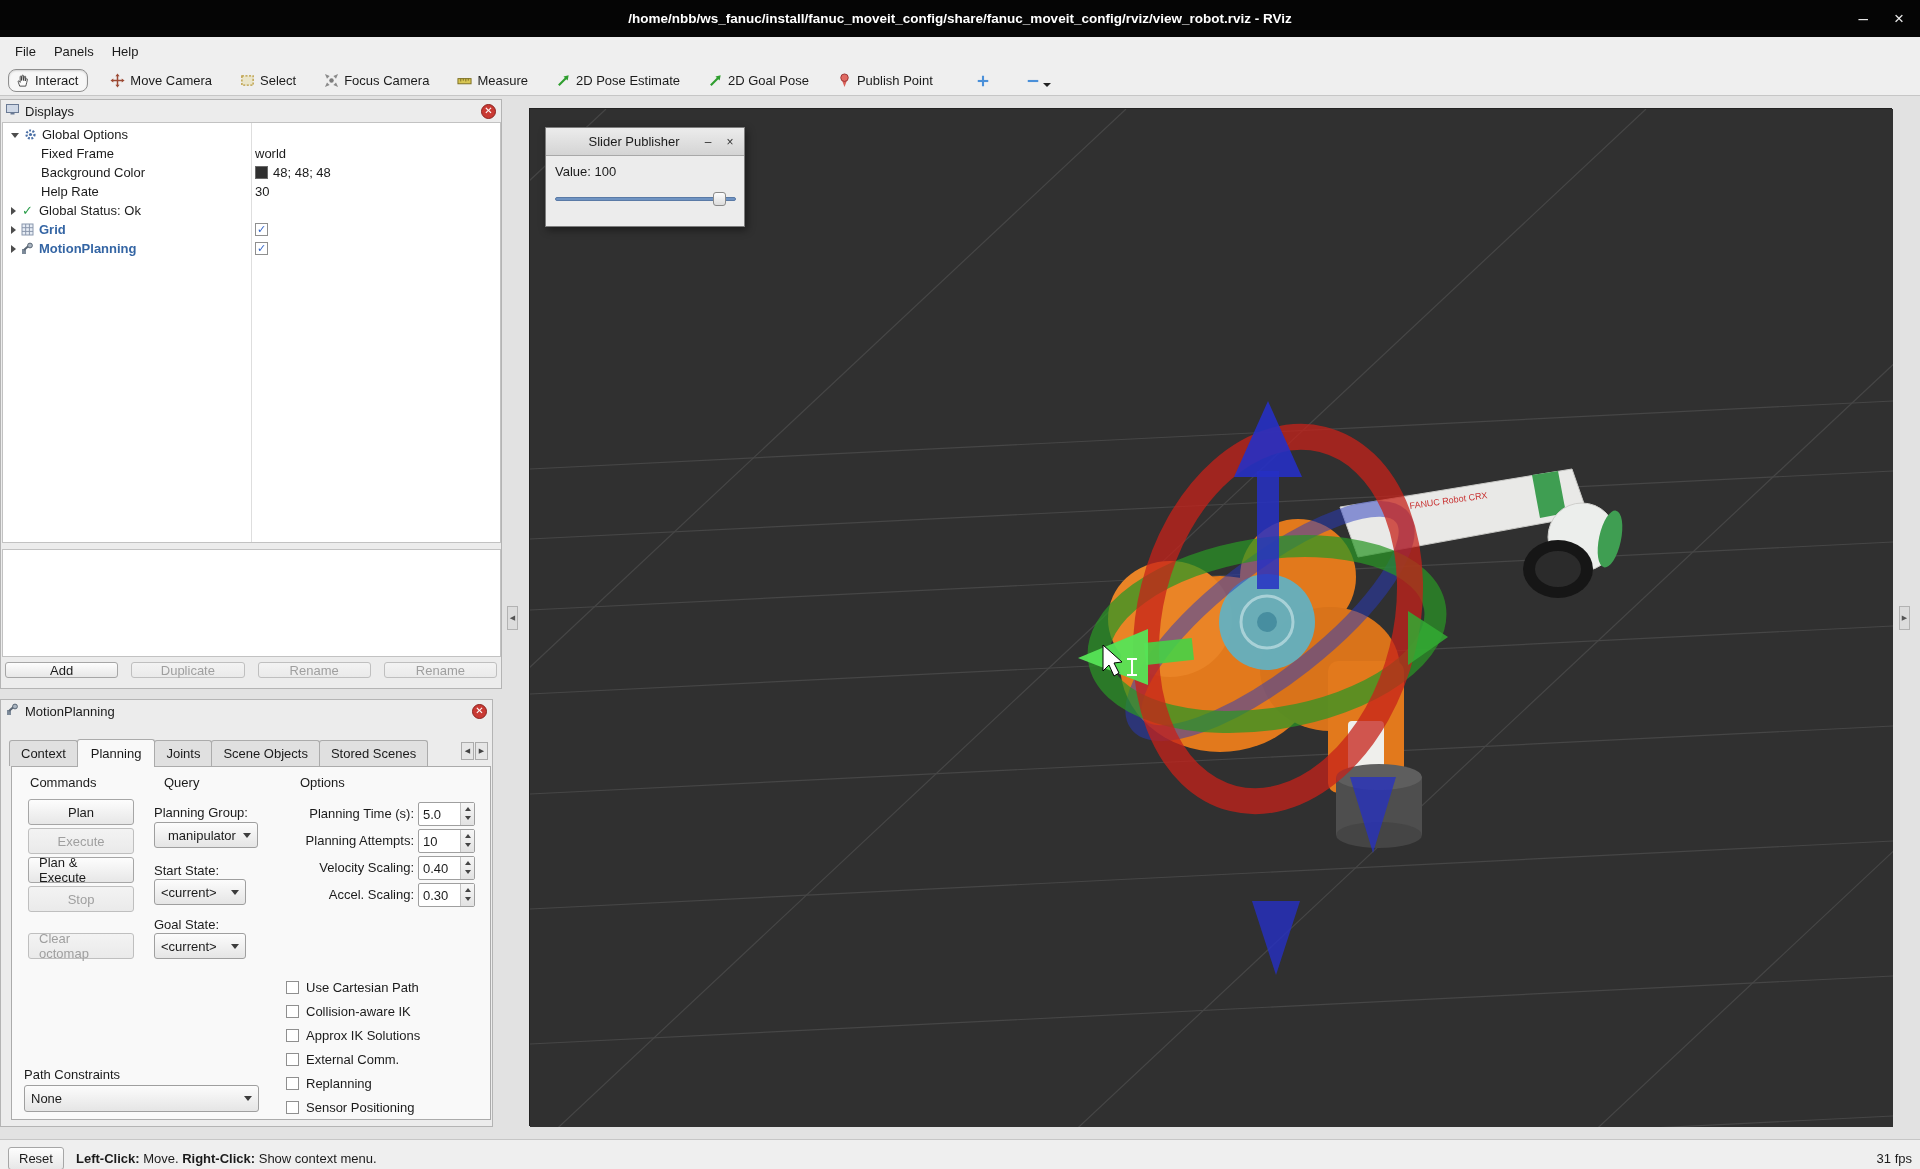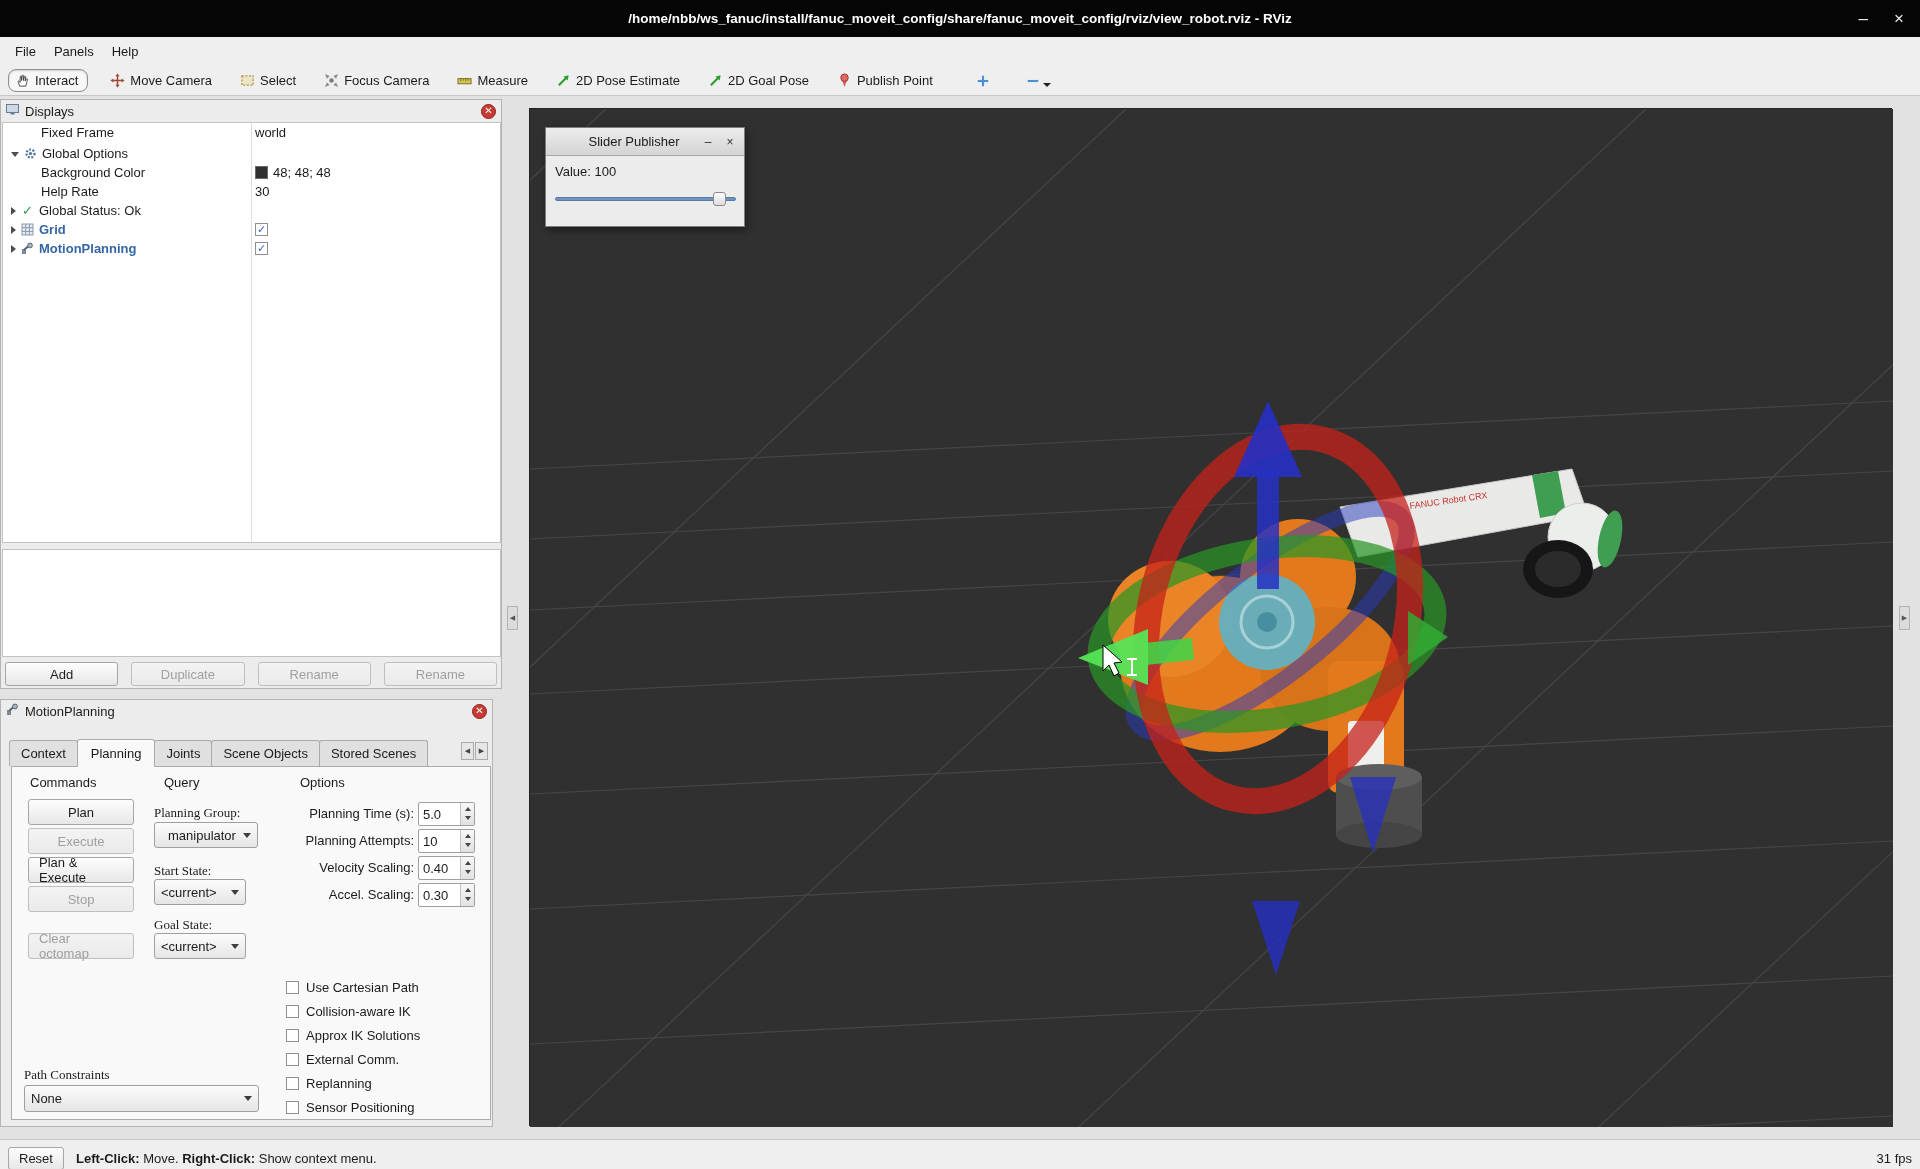--- a/index.html
+++ b/index.html
@@ -42,41 +42,41 @@
   .exp.open { border-top:5px solid #4d4d4d; border-left:4px solid transparent; border-right:4px solid transparent; margin-top:2px; }
   .tree-icon { width:13px; height:13px; margin-right:5px; display:flex; align-items:center; justify-content:center; }
   .tree-label.display-on { color:#3465a4; font-weight:bold; }
   .tree-val { position:absolute; left:252px; display:flex; align-items:center; gap:5px; }
   .swatch { width:13px; height:13px; background:#303030; border:1px solid #6a6a6a; }
   .check-green { color:#2a9d4a; font-weight:bold; font-size:13px; }
   .cb { width:13px; height:13px; background:#fff; border:1px solid #8f8f8f; display:flex; align-items:center; justify-content:center; }
   .cb.checked::after { content:"✓"; color:#3465c8; font-size:11px; font-weight:bold; line-height:11px; }
   .desc-area { position:absolute; left:1px; top:449px; width:499px; height:108px; background:#fff; border:1px solid #c2c2c2; }
   .displays-buttons { position:absolute; left:0; top:562px; width:100%; display:flex; gap:13px; padding:0 4px; }
-  .btn { background:linear-gradient(#fdfdfd,#e7e7e7); border:1px solid #a6a6a6; border-radius:3px; height:24px; display:flex; align-items:center; justify-content:center; padding:0 10px; }
+  .btn { background:linear-gradient(#fdfdfd,#e7e7e7); border:1px solid #a6a6a6; border-radius:3px; height:16px; display:flex; align-items:center; justify-content:center; padding:0 10px; }
   .btn.disabled { color:#9f9f9f; background:linear-gradient(#f3f3f3,#eaeaea); border-color:#bfbfbf; }
   .displays-buttons .btn { flex:1; }
 
   
   .split-handle { position:absolute; width:11px; height:24px; background:#dcdcdc; border:1px solid #b2b2b2; color:#555; font-size:7px; display:flex; align-items:center; justify-content:center; }
 
   
   .mp-panel { left:0; top:603px; width:493px; height:428px; }
   .tabs { position:absolute; left:8px; top:36px; height:30px; display:flex; align-items:flex-end; }
   .tab { padding:5px 11px; background:#e0e0e0; border:1px solid #ababab; border-bottom:none; border-radius:3px 3px 0 0; margin-right:-1px; position:relative; }
   .tab.active { background:#f9f9f9; z-index:3; padding:6px 13px; top:1px; }
   .tab-scrollers { position:absolute; right:4px; top:42px; display:flex; gap:1px; }
   .tab-scrollers .sc { width:13px; height:18px; background:#e6e6e6; border:1px solid #ababab; font-size:7px; color:#444; display:flex; align-items:center; justify-content:center; }
   .tab-content { position:absolute; left:10px; top:66px; width:480px; height:354px; background:#f9f9f9; border:1px solid #ababab; z-index:2; }
   .group-title { position:absolute; font-size:13px; }
   .cmd-btn { position:absolute; left:16px; width:106px; height:26px; }
   .combo { position:absolute; height:26px; background:linear-gradient(#fcfcfc,#e5e5e5); border:1px solid #9f9f9f; border-radius:3px; display:flex; align-items:center; padding:0 6px; }
   .combo .combo-arrow { margin-left:auto; width:0; height:0; border-top:5px solid #3c3c3c; border-left:4px solid transparent; border-right:4px solid transparent; }
   .combo .combo-val { overflow:hidden; white-space:nowrap; }
-  .field-label { position:absolute; white-space:nowrap;font-family:Liberation Serif, serif; }
+  .field-label { position:absolute; white-space:nowrap; }
   .opt-row { position:absolute; left:228px; width:235px; height:25px; display:flex; align-items:center; }
   .opt-label { flex:1; text-align:right; padding-right:4px; white-space:nowrap; }
   .spin { width:57px; height:24px; background:#fff; border:1px solid #9f9f9f; border-radius:2px; display:flex; }
   .spin .v { flex:1; padding:4px 0 0 4px; }
   .spin .arrows { width:14px; border-left:1px solid #c2c2c2; background:linear-gradient(#f7f7f7,#e2e2e2); display:flex; flex-direction:column; align-items:center; justify-content:space-evenly; }
   .tri-up { width:0; height:0; border-bottom:4px solid #444; border-left:3.5px solid transparent; border-right:3.5px solid transparent; }
   .tri-dn { width:0; height:0; border-top:4px solid #444; border-left:3.5px solid transparent; border-right:3.5px solid transparent; }
   .cb-row { position:absolute; left:274px; height:16px; display:flex; align-items:center; gap:7px; white-space:nowrap; }
 
   
@@ -233,35 +233,35 @@
         <span><svg width="13" height="13" viewBox="0 0 13 13">
               <rect x="0.5" y="1.5" width="12" height="8" fill="#cfd8e6" stroke="#6a7a94"></rect>
               <rect x="4.5" y="10" width="4" height="1.5" fill="#6a7a94"></rect>
             </svg></span>
         <span class="panel-title">Displays</span>
         <span class="close-btn">✕</span>
       </div>
       <div class="tree-area">
         <div class="tree-col-divider"></div>
 
-        <div class="tree-row">
-          <span style="width:38px;"></span>
-          <span class="tree-label">Fixed Frame</span>
-          <span class="tree-val">world</span>
-        </div>
-
         <div class="tree-row" style="margin-top:2px;">
           <span class="exp open"></span>
           <span class="tree-icon">
               <svg width="13" height="13" viewBox="0 0 13 13">
                 <circle cx="6.5" cy="6.5" r="4" fill="none" stroke="#4a6fa5" stroke-width="2.2" stroke-dasharray="1.9 1.5"></circle>
                 <circle cx="6.5" cy="6.5" r="1.6" fill="#4a6fa5"></circle>
               </svg>
             </span>
           <span class="tree-label">Global Options</span>
+        </div>
+
+        <div class="tree-row">
+          <span style="width:38px;"></span>
+          <span class="tree-label">Fixed Frame</span>
+          <span class="tree-val">world</span>
         </div>
 
         <div class="tree-row">
           <span style="width:38px;"></span>
           <span class="tree-label">Background Color</span>
           <span class="tree-val">
             <span class="swatch"></span>
             <span>48; 48; 48</span>
           </span>
         </div>

